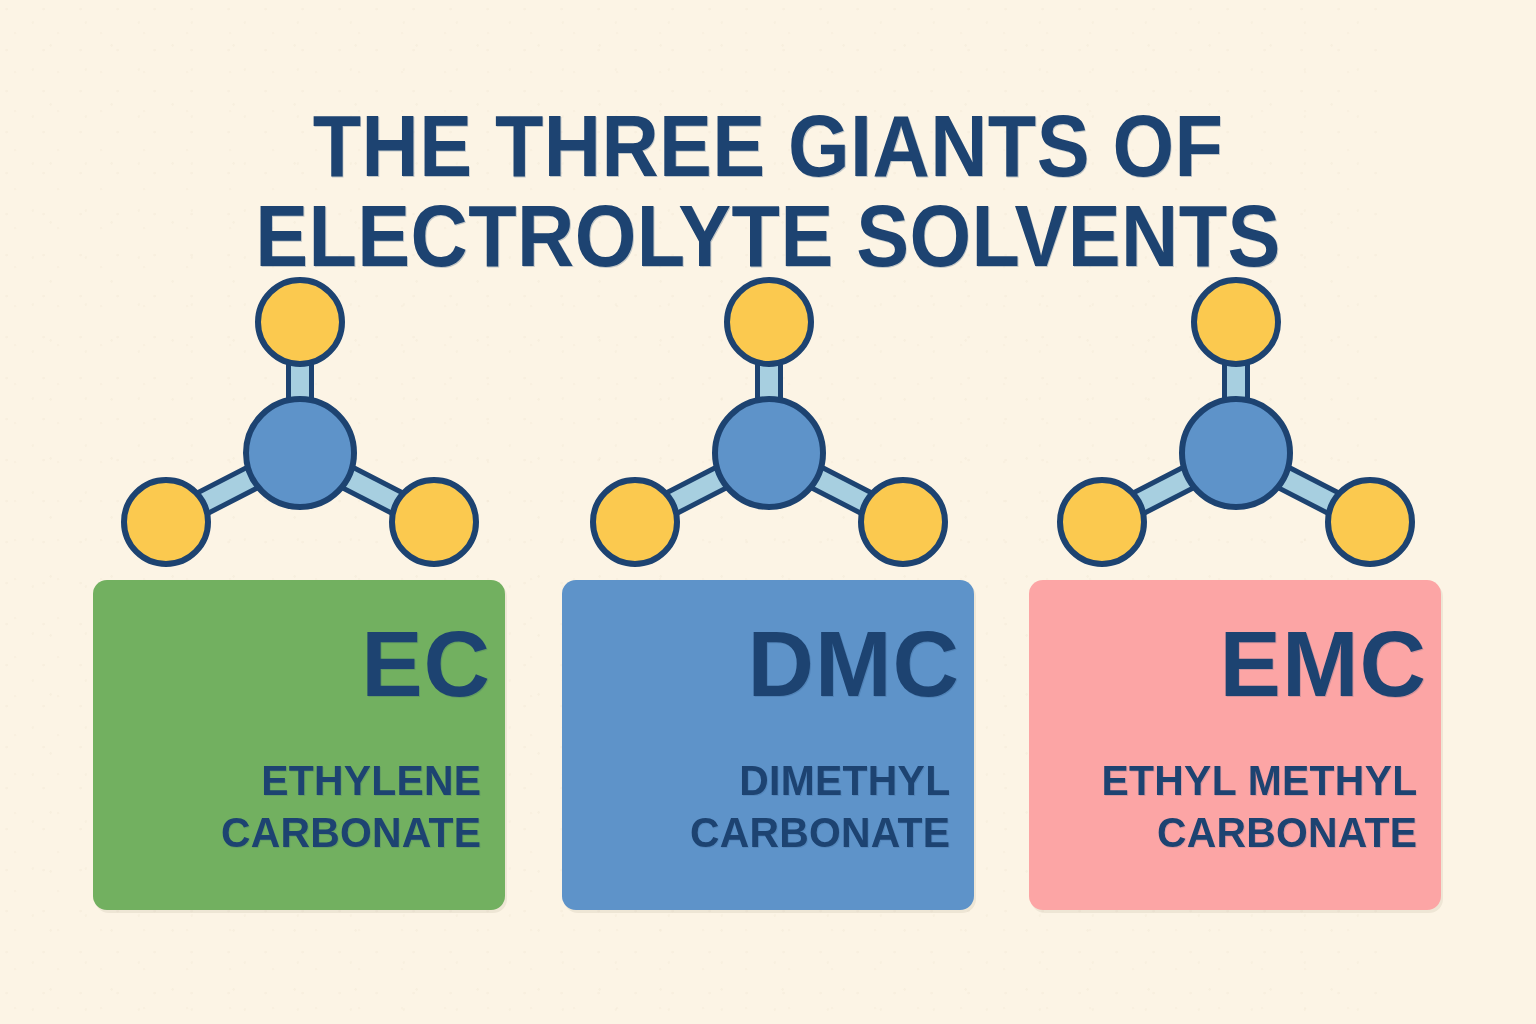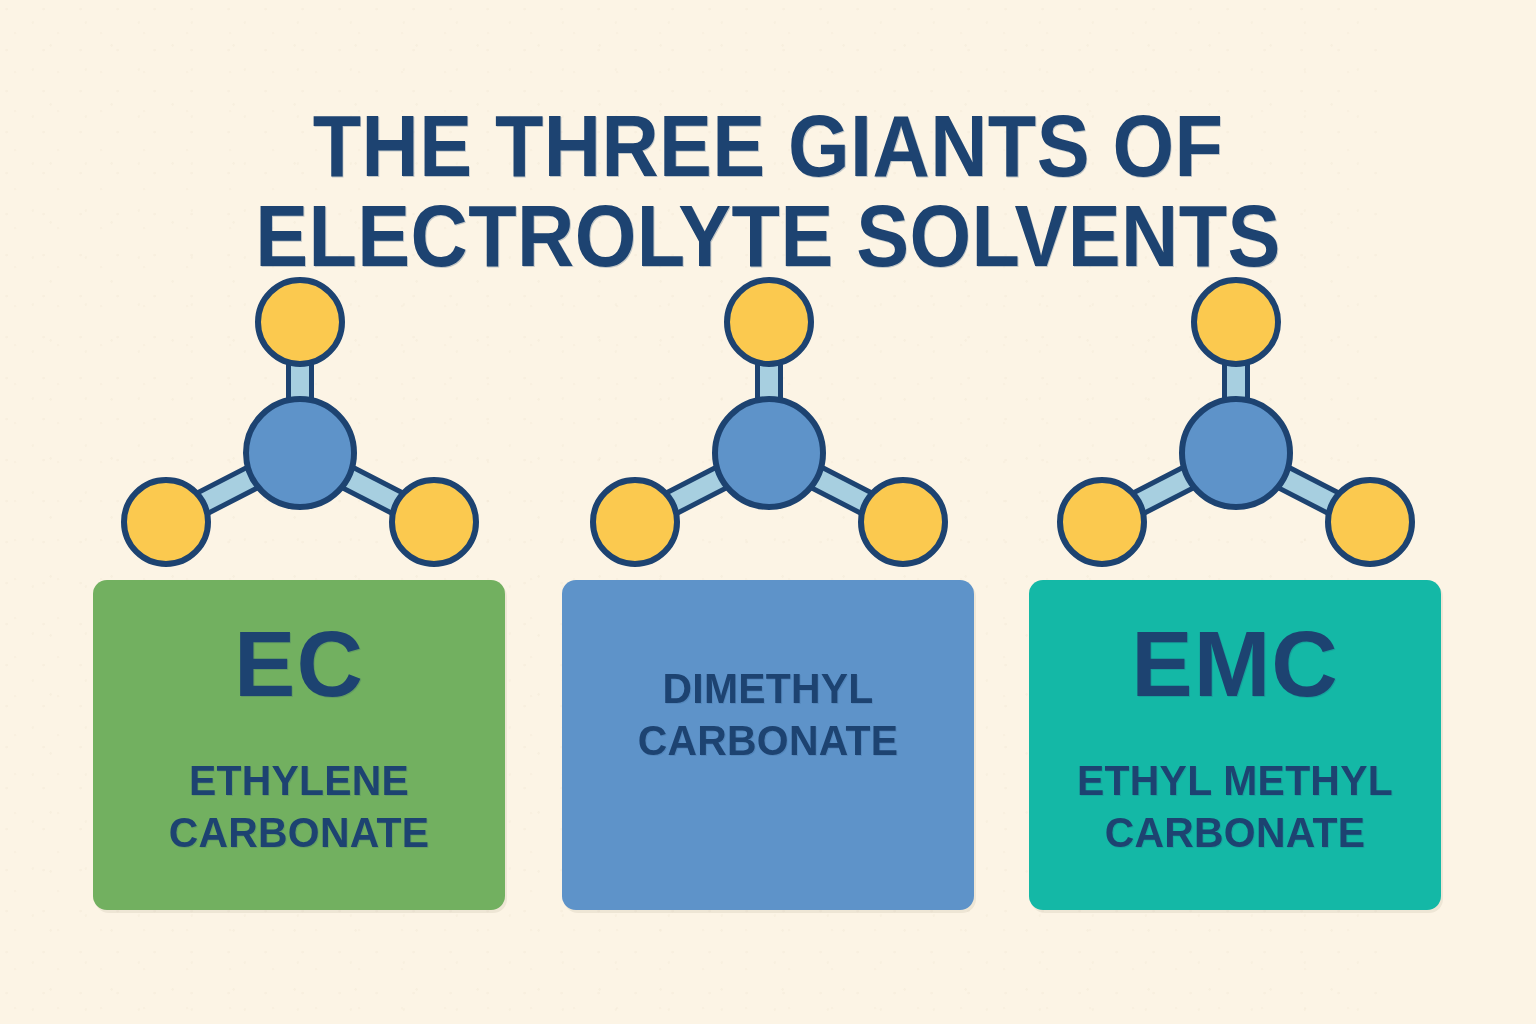--- a/index.html
+++ b/index.html
@@ -71,26 +71,26 @@
   .molecule svg { display: block; }
 
   
   .card {
     position: relative;
     width: 412px;
     height: 330px;
     border-radius: 14px;
     box-sizing: border-box;
     padding: 38px 14px 0 14px;
-    text-align: center;
+    text-align: right;
     box-shadow: 2px 3px 0 rgba(120,104,74,.10);
   }
   .card-green  { background: #72B060; }
   .card-blue   { background: #5E93C9; }
-  .card-orange { background: #14b8a6; }
+  .card-orange { background: #fca5a5; }
 
   .abbr {
     color: #1D4371;
     font-weight: 700;
     font-size: 92px;
     line-height: 1;
     letter-spacing: 1px;
     text-shadow: 1px 1px 0 rgba(29,67,113,.18);
   }
   .full-name {
@@ -162,20 +162,21 @@
           <line x1="341" y1="260" x2="207" y2="191"></line>
         </g>
         <circle cx="207" cy="60" r="42" fill="#FBC94F" stroke="#1D4371" stroke-width="6"></circle>
         <circle cx="73" cy="260" r="42" fill="#FBC94F" stroke="#1D4371" stroke-width="6"></circle>
         <circle cx="341" cy="260" r="42" fill="#FBC94F" stroke="#1D4371" stroke-width="6"></circle>
         <circle cx="207" cy="191" r="54" fill="#5E93C9" stroke="#1D4371" stroke-width="6"></circle>
       </svg>
     </div>
 
     <div class="card card-blue">
+      <div class="abbr">DMC</div>
       <div class="full-name">
         <span class="nline">DIMETHYL</span>
         <span class="nline">CARBONATE</span>
       </div>
     </div>
   </div>
 
   <div class="column col-3">
 
     <div class="molecule">

